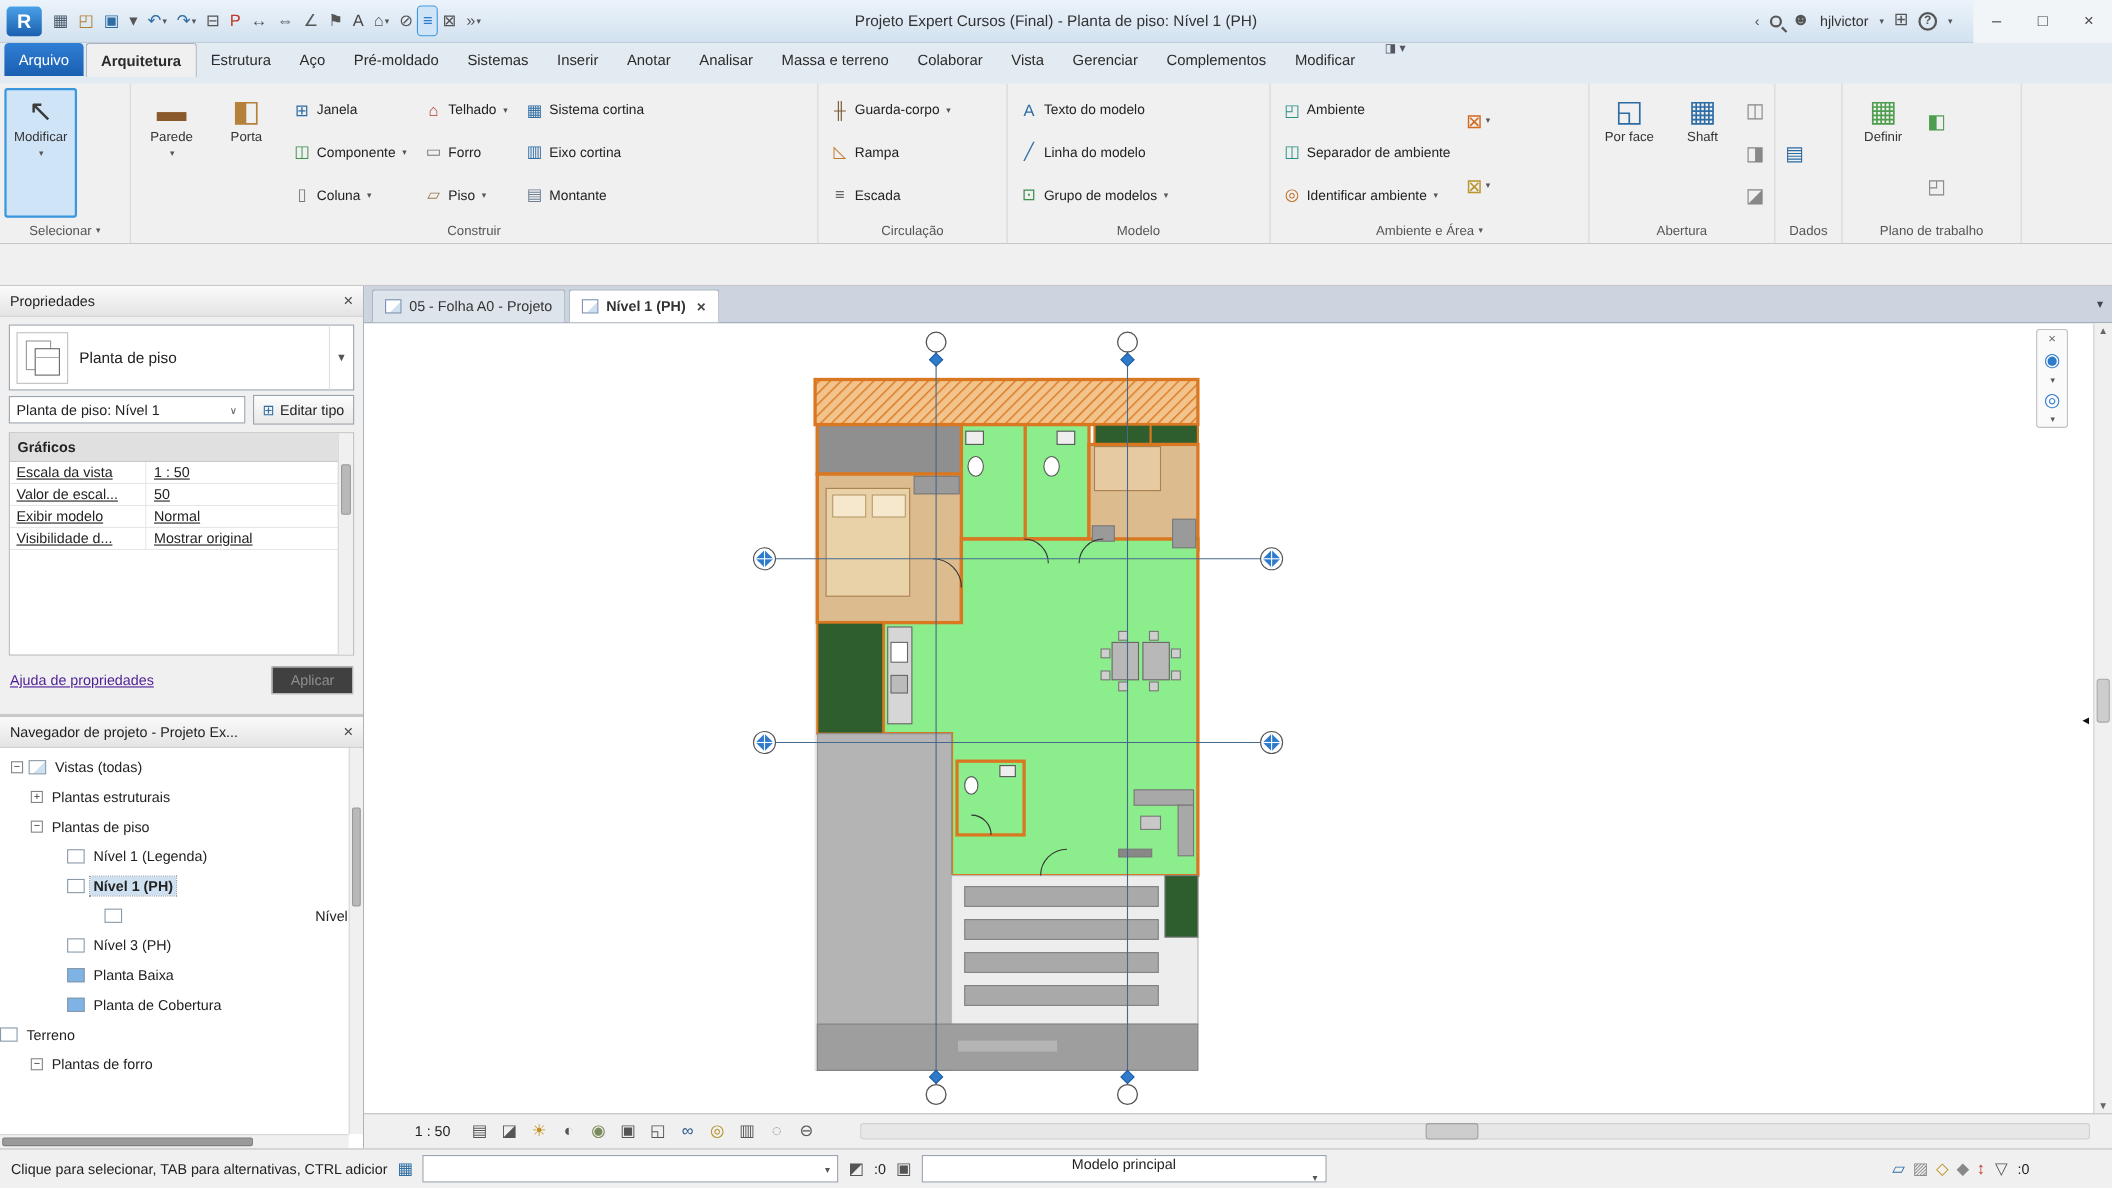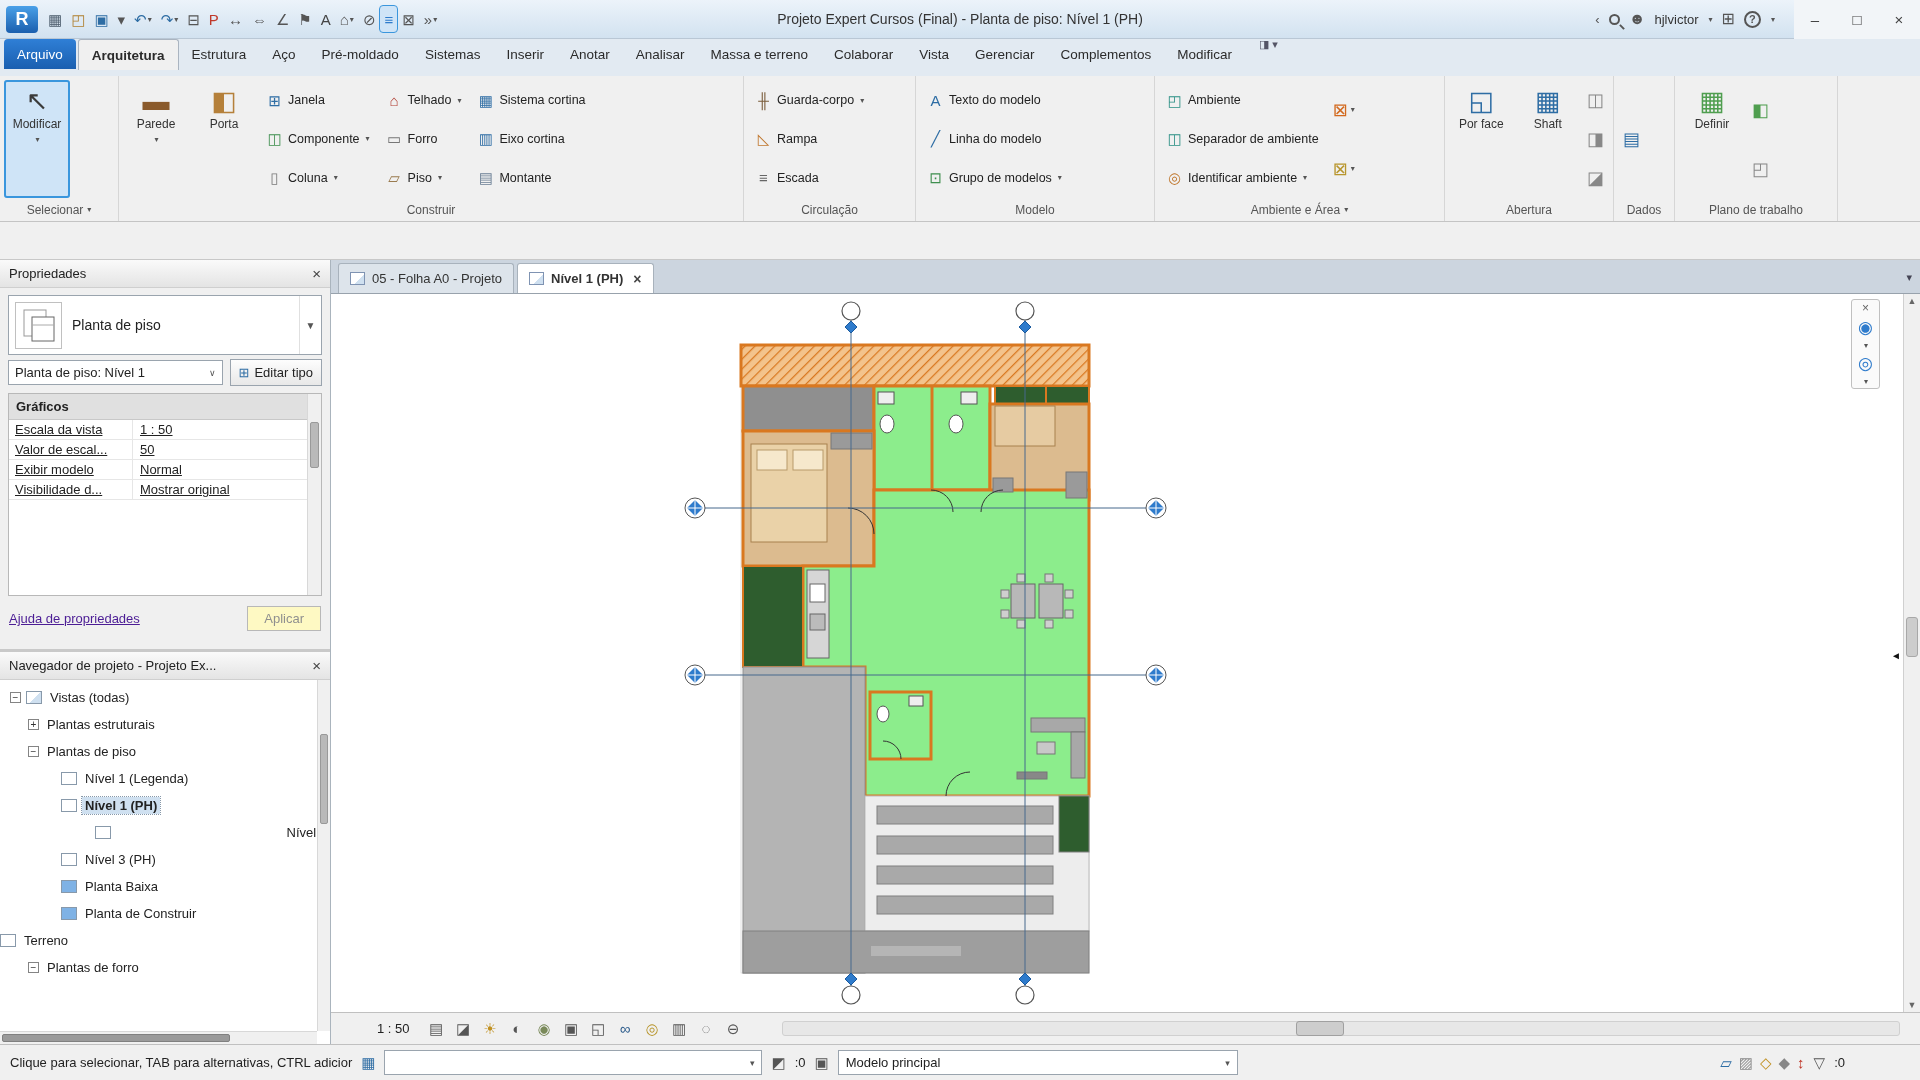--- a/index.html
+++ b/index.html
@@ -77,21 +77,21 @@
   .ghead{height:26px;background:#e0e0e0;border-bottom:1px solid #c8c8c8;display:flex;align-items:center;
     padding:0 7px;font-weight:bold;font-size:13px;}
   .ghead .phx{font-size:10px;}
   .grow{display:flex;height:20px;border-bottom:1px solid #e6e6e6;font-size:13px;text-decoration:underline;}
   .gl{width:124px;padding:0 6px;display:flex;align-items:center;border-right:1px solid #e6e6e6;overflow:hidden;white-space:nowrap;}
   .gv{flex:1;padding:0 7px;display:flex;align-items:center;white-space:nowrap;overflow:hidden;}
   .gsb{position:absolute;right:0;top:0;bottom:0;width:14px;background:#f0f0f0;border-left:1px solid #d8d8d8;}
   .gsbthumb{position:absolute;top:28px;left:2px;right:2px;height:46px;background:#b9b9b9;border:1px solid #999;border-radius:2px;}
   .pfoot{display:flex;align-items:center;margin:10px 9px 0;}
   .plink{color:#4c1d95;text-decoration:underline;font-size:13px;}
-  .applybtn{margin-left:auto;border:1px solid #b8b8b8;background:#fef9c3;color:#8f8f8f;font-size:13px;padding:4px 16px;}
+  .applybtn{margin-left:auto;border:1px solid #b8b8b8;background:#404040;color:#8f8f8f;font-size:13px;padding:4px 16px;}
   .browser{flex:1;display:flex;flex-direction:column;position:relative;min-height:0;}
   .tree{flex:1;background:#fff;position:relative;font-size:13px;padding-top:4px;overflow:hidden;}
   .titem{height:27px;display:flex;align-items:center;gap:5px;white-space:nowrap;}
   .exp{width:11px;height:11px;border:1px solid #848484;background:#fff;font-size:10px;line-height:9px;
     text-align:center;color:#333;flex:none;}
   .ticon{width:16px;height:13px;border:1px solid #8899aa;background:#fff;flex:none;}
   .ticon.blue{background:#7fb2e5;}
   .ticon.views{background:linear-gradient(135deg,#fff 55%,#cfe0f0 55%);}
   .tlabel{padding:1px 3px;}
   .tlabel.sel{background:#cfe0f0;font-weight:bold;outline:1px dotted #8899aa;}
@@ -124,21 +124,21 @@
   .viewbar{position:absolute;left:331px;right:0;bottom:36px;height:32px;background:#f0f0f0;
     border-top:1px solid #c0c0c0;display:flex;align-items:center;gap:2px;padding-left:46px;}
   .vscale{font-size:13px;padding:0 12px 0 0;color:#222;}
   .vbtn{width:25px;height:24px;display:flex;align-items:center;justify-content:center;border-radius:3px;}
   .htrack{flex:1;height:15px;margin:0 20px 0 34px;background:#e7e7e7;border:1px solid #d0d0d0;position:relative;border-radius:3px;}
   .hthumb{position:absolute;left:46%;width:48px;top:-1px;bottom:-1px;background:#cdcdcd;border:1px solid #a0a0a0;border-radius:3px;}
   
   .statusbar{position:absolute;left:0;right:0;bottom:0;height:36px;background:#f0f0f0;border-top:1px solid #c0c0c0;
     display:flex;align-items:center;gap:9px;padding:0 10px;font-size:13px;color:#222;}
   .scombo{width:378px;height:25px;background:#fff;border:1px solid #9aa4ae;display:flex;align-items:center;padding:0 7px;}
-  .scombo.model{width:400px;}
+  .scombo.model{width:368px;flex-direction:column;}
   .scombo .ca{margin-left:auto;font-size:9px;color:#555;}
   .scount{font-size:13px;color:#222;}
   .sspacer{flex:1;}
 </style>
 </head>
 <body>
 
 <div class="titlebar">
   <div class="qat" id="qat">
       <div class="rlogo">R</div>
@@ -551,21 +551,21 @@
         <div class="titem" style="padding-left: 61px;">
           <span class="ticon"></span>
           <span class="tlabel">Nível 3 (PH)</span>
         </div>
         <div class="titem" style="padding-left: 61px;">
           <span class="ticon blue"></span>
           <span class="tlabel">Planta Baixa</span>
         </div>
         <div class="titem" style="padding-left: 61px;">
           <span class="ticon blue"></span>
-          <span class="tlabel">Planta de Construir</span>
+          <span class="tlabel">Planta de Cobertura</span>
         </div>
         <div class="titem" style="">
           <span class="ticon"></span>
           <span class="tlabel">Terreno</span>
         </div>
         <div class="titem" style="padding-left: 28px;">
           <span class="exp">−</span>
           <span class="tlabel">Plantas de forro</span>
         </div>
         <div class="bvs">

